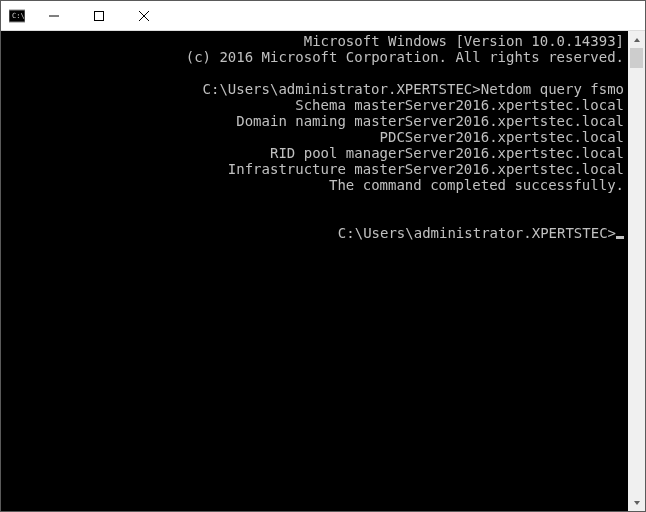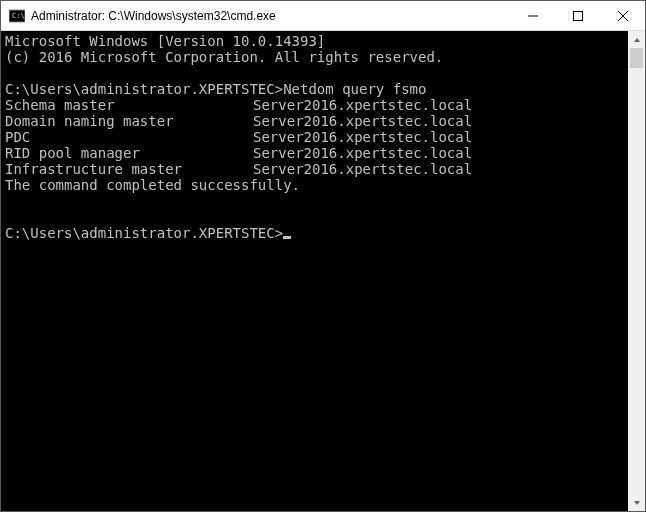--- a/index.html
+++ b/index.html
@@ -52,20 +52,21 @@
       align-items: center;
       justify-content: center;
       background: #fff;
     }
     .ctrl-btn svg { display: block; }
     .console-area {
       flex: 1;
       display: flex;
       background: #000;
       position: relative;
+      text-align: right;
     }
     .console {
       flex: 1;
       background: #000;
       color: #c0c0c0;
       font-family: Consolas, "Lucida Console", monospace;
       font-size: 14px;
       line-height: 16px;
       padding: 2px 4px;
       white-space: pre;
@@ -113,21 +114,20 @@
 
 <div class="window">
 
   <div class="titlebar">
     <span class="titlebar-icon">
       <svg width="16" height="16" viewBox="0 0 16 16">
         <rect x="0" y="2" width="16" height="12" fill="#000" stroke="#888" stroke-width="1"></rect>
         <text x="3" y="10" font-size="7" fill="#ccc" font-family="monospace">C:\</text>
       </svg>
     </span>
-    <span class="titlebar-title">Administrator: C:\Windows\system32\cmd.exe</span>
     <div class="window-controls">
       <div class="ctrl-btn">
         <svg width="10" height="10" viewBox="0 0 10 10">
             <line x1="0" y1="5" x2="10" y2="5" stroke="#000" stroke-width="1"></line>
           </svg>
       </div>
       <div class="ctrl-btn">
         <svg width="10" height="10" viewBox="0 0 10 10">
             <rect x="0.5" y="0.5" width="9" height="9" fill="none" stroke="#000" stroke-width="1"></rect>
           </svg>

